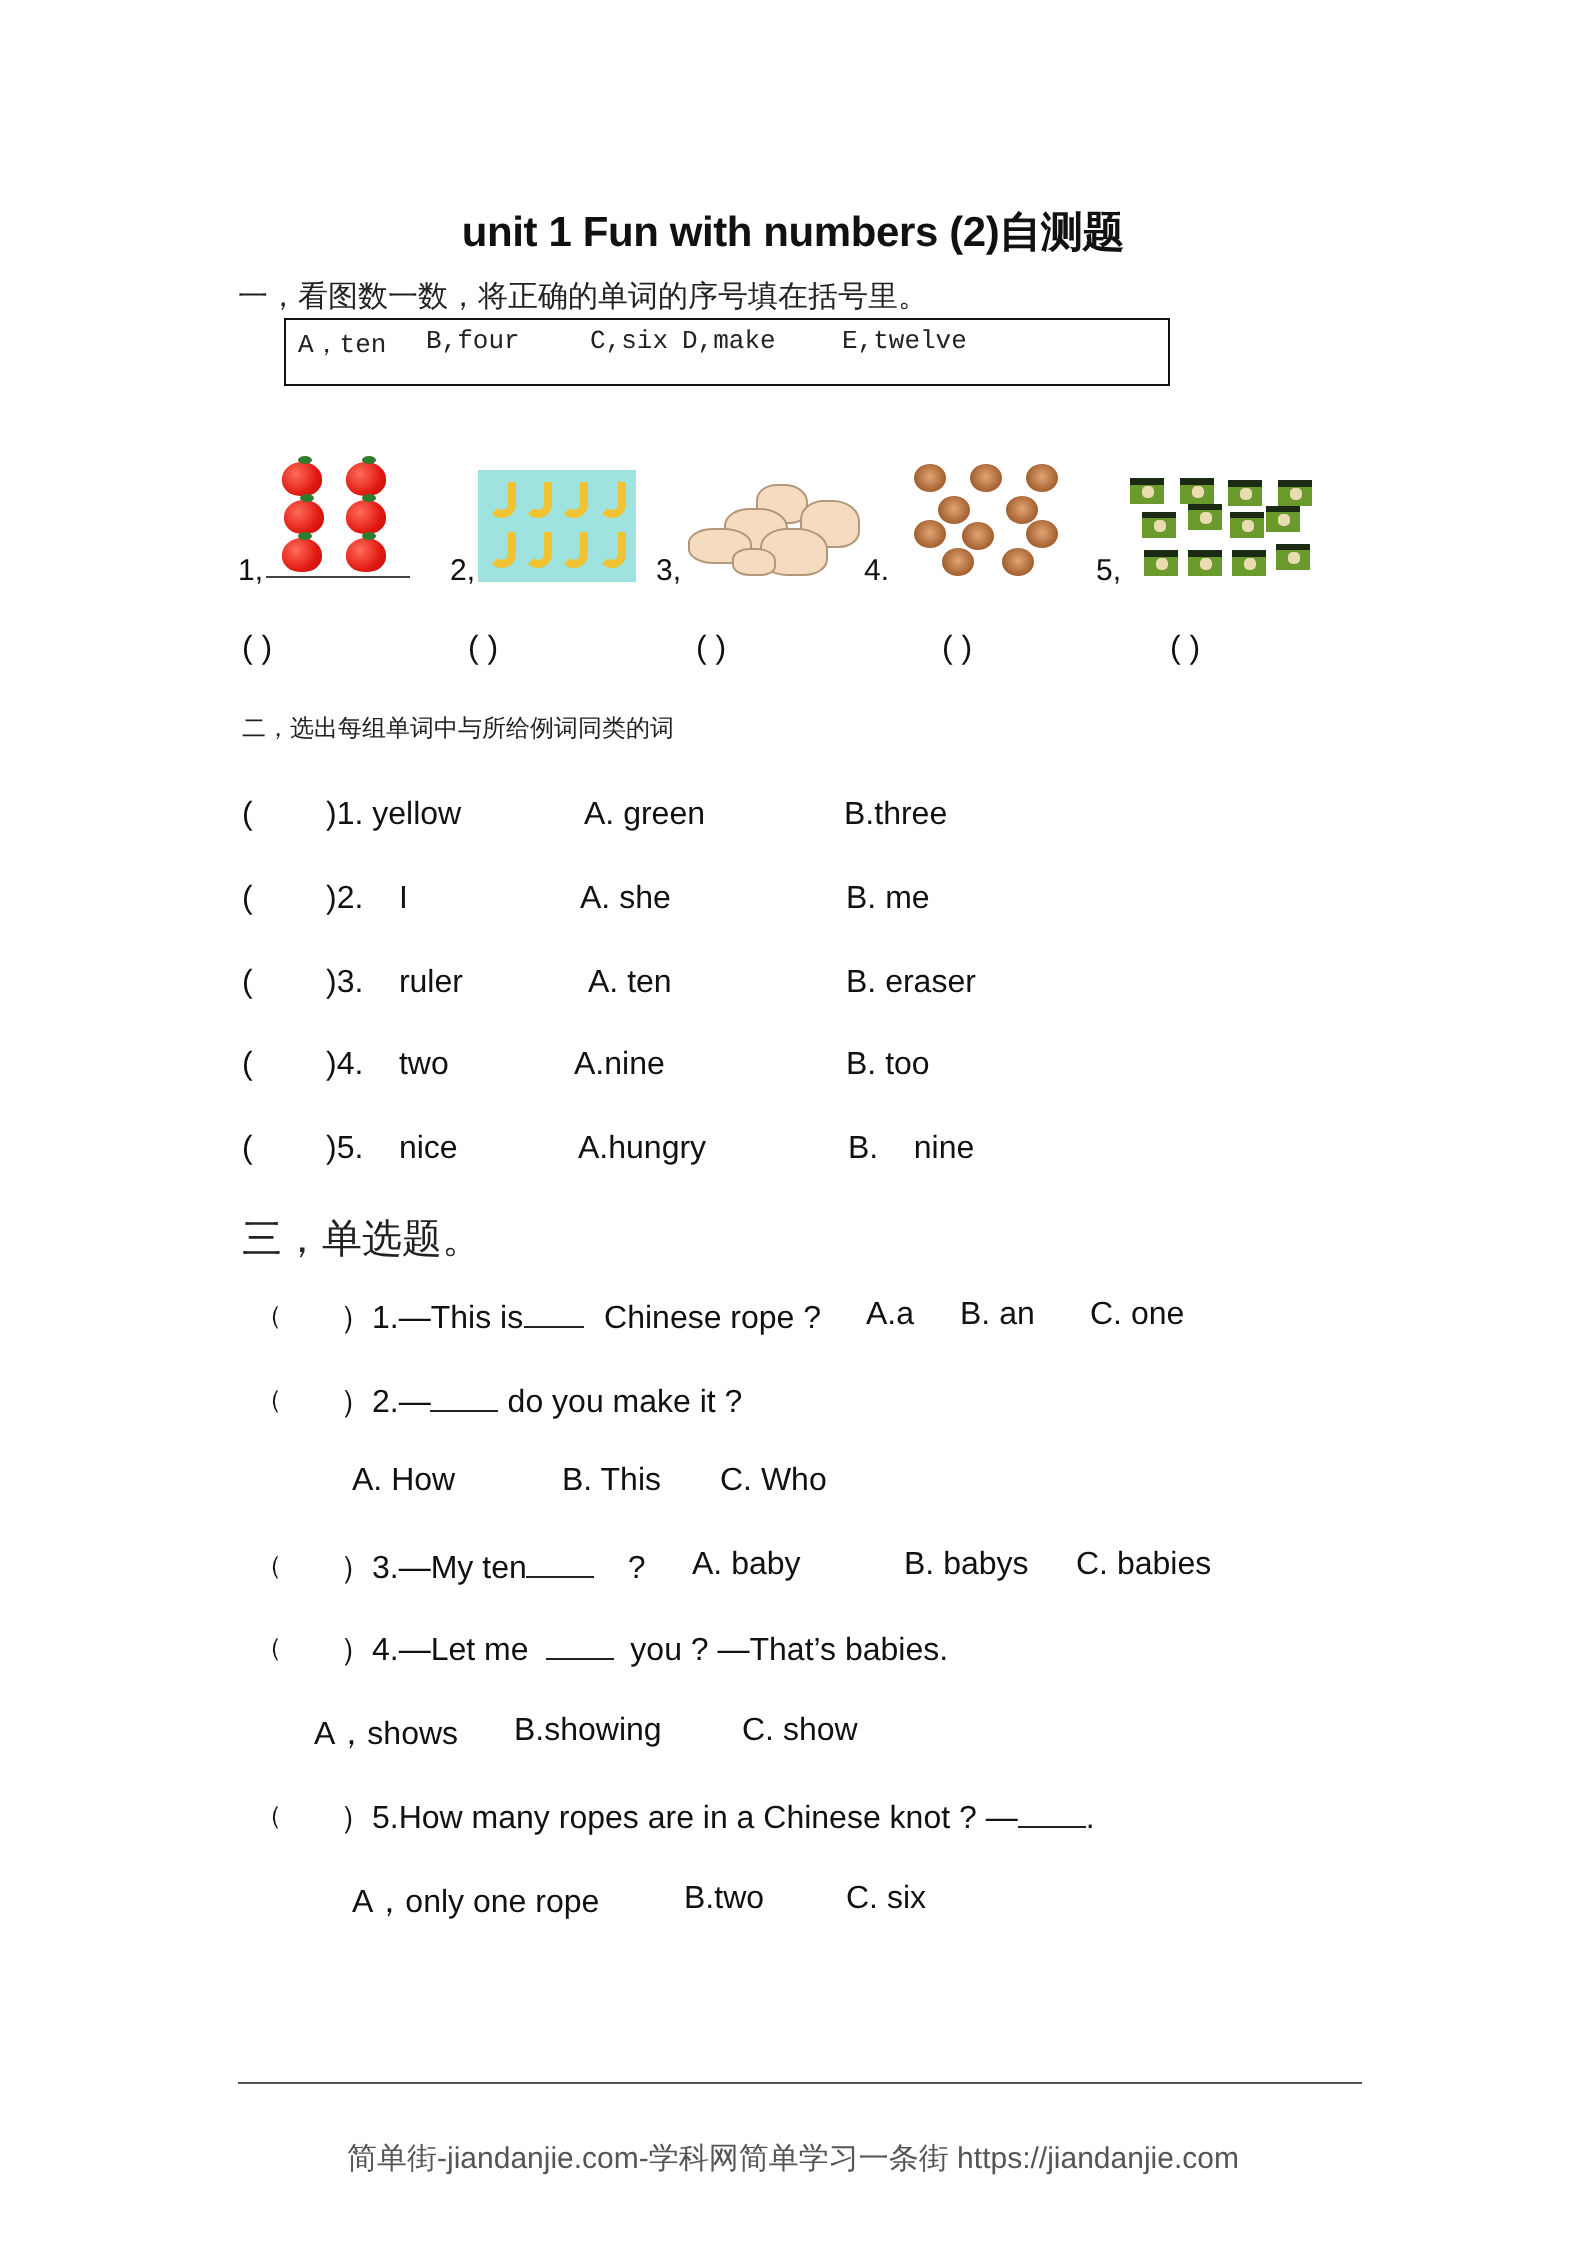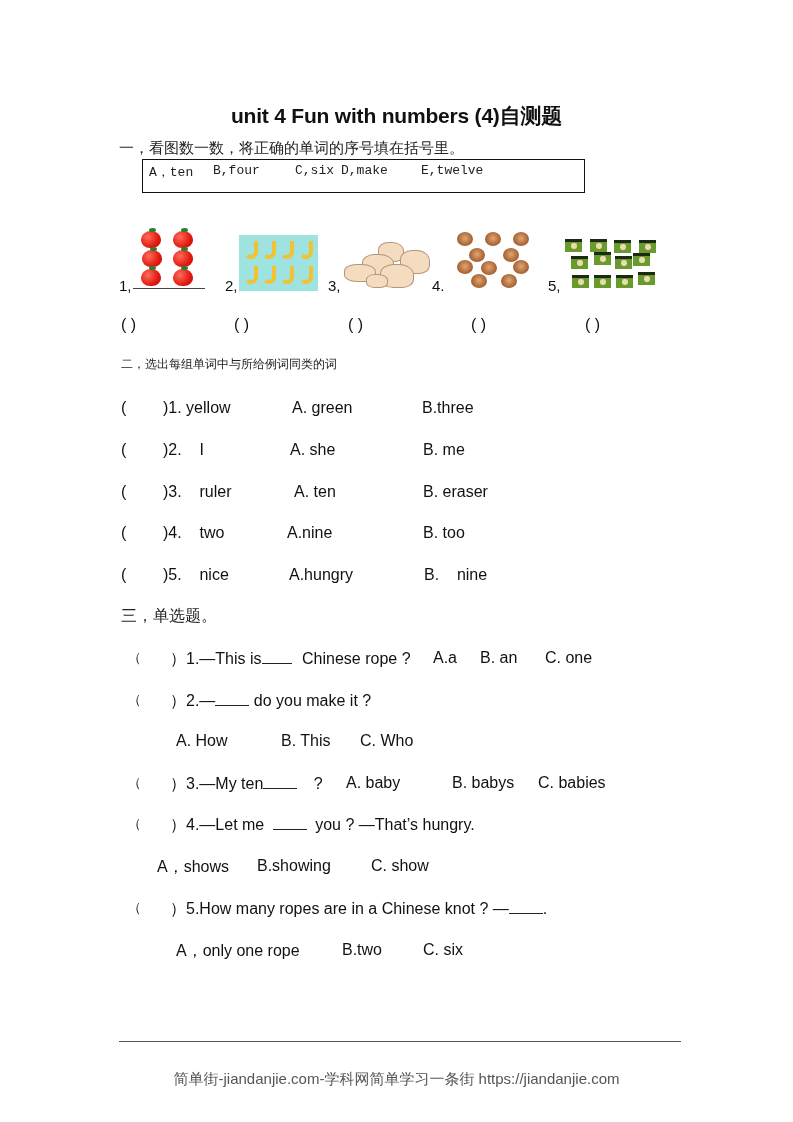--- a/index.html
+++ b/index.html
@@ -24,21 +24,21 @@
   .cat { position:absolute; background:#f5dcc0; border:1px solid #b49778; border-radius:40% 45% 35% 40%; }
   .dog { position:absolute; width:16px; height:14px; border-radius:50%; background:radial-gradient(circle at 50% 45%, #e0a572, #a86434 65%, #7a4520); }
   .photo { position:absolute; width:17px; height:13px; background:linear-gradient(#1b2a12 0 25%, #6a9a2c 25% 100%); }
   .photo::after { content:""; position:absolute; left:6px; top:4px; width:6px; height:6px; background:#e8dcb0; border-radius:40%; }
   .footline { position:absolute; left:119px; top:1041px; width:562px; height:0; border-top:1.5px solid #555; }
   .footer { left:0; width:793px; text-align:center; top:1070px; font-size:15px; color:#555; }
 </style>
 </head>
 <body>
 
-<div class="abs title">unit 4 Fun with numbers (4)自测题</div>
+<div class="abs title">unit 1 Fun with numbers (2)自测题</div>
 
 <div class="abs cn sec1">一，看图数一数，将正确的单词的序号填在括号里。</div>
 <div class="wordbox">
   <span style="left:6px">A，ten</span>
   <span style="left:70px">B,four</span>
   <span style="left:152px">C,six</span>
   <span style="left:198px">D,make</span>
   <span style="left:278px">E,twelve</span>
 </div>
 
@@ -131,21 +131,21 @@
 <div class="abs row" style="left:121px;top:524px">(</div>
 <div class="abs row" style="left:163px;top:524px;white-space:pre">)4.    two</div>
 <div class="abs row" style="left:287px;top:524px">A.nine</div>
 <div class="abs row" style="left:423px;top:524px">B. too</div>
 
 <div class="abs row" style="left:121px;top:566px">(</div>
 <div class="abs row" style="left:163px;top:566px;white-space:pre">)5.    nice</div>
 <div class="abs row" style="left:289px;top:566px">A.hungry</div>
 <div class="abs row" style="left:424px;top:566px;white-space:pre">B.    nine</div>
 
-<div class="abs cn" style="left:121px;top:606px;font-size:16px">三，单选题。</div>
+<div class="abs cn" style="left:121px;top:606px;font-size:20px">三，单选题。</div>
 
 <div class="abs row" style="left:128px;top:649px;font-size:13px">（</div>
 <div class="abs row" style="left:170px;top:649px">
   <span>）1.—This is</span><span class="uline" style="width:30px"></span>
   <span style="margin-left:6px">Chinese rope ?</span>
 </div>
 <div class="abs row" style="left:433px;top:649px">A.a</div>
 <div class="abs row" style="left:480px;top:649px">B. an</div>
 <div class="abs row" style="left:545px;top:649px">C. one</div>
 
@@ -164,21 +164,21 @@
   <span style="margin-left:12px">?</span>
 </div>
 <div class="abs row" style="left:346px;top:774px">A. baby</div>
 <div class="abs row" style="left:452px;top:774px">B. babys</div>
 <div class="abs row" style="left:538px;top:774px">C. babies</div>
 
 <div class="abs row" style="left:128px;top:815px;font-size:13px">（</div>
 <div class="abs row" style="left:170px;top:815px">
   <span>）4.—Let me</span>
   <span class="uline" style="width:34px;margin-left:4px"></span>
-  <span style="margin-left:4px">you ? —That’s hungry.</span>
+  <span style="margin-left:4px">you ? —That’s babies.</span>
 </div>
 <div class="abs row" style="left:157px;top:857px">A，shows</div>
 <div class="abs row" style="left:257px;top:857px">B.showing</div>
 <div class="abs row" style="left:371px;top:857px">C. show</div>
 
 <div class="abs row" style="left:128px;top:899px;font-size:13px">（</div>
 <div class="abs row" style="left:170px;top:899px">
   <span>）5.How many ropes are in a Chinese knot ? —</span><span class="uline" style="width:34px"></span><span>.</span>
 </div>
 <div class="abs row" style="left:176px;top:941px">A，only one rope</div>

